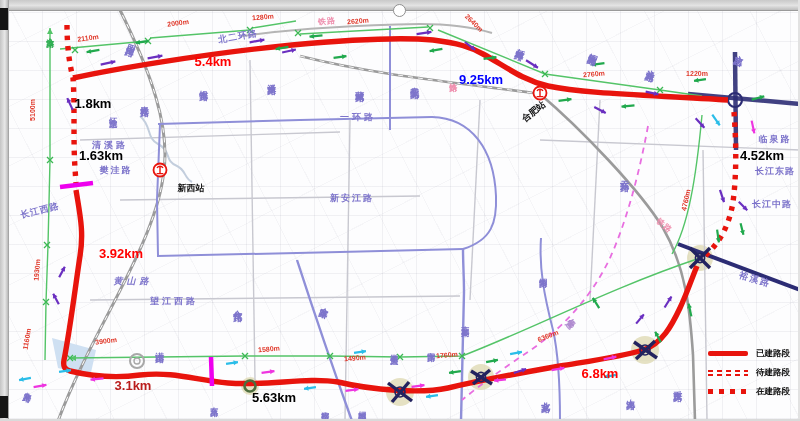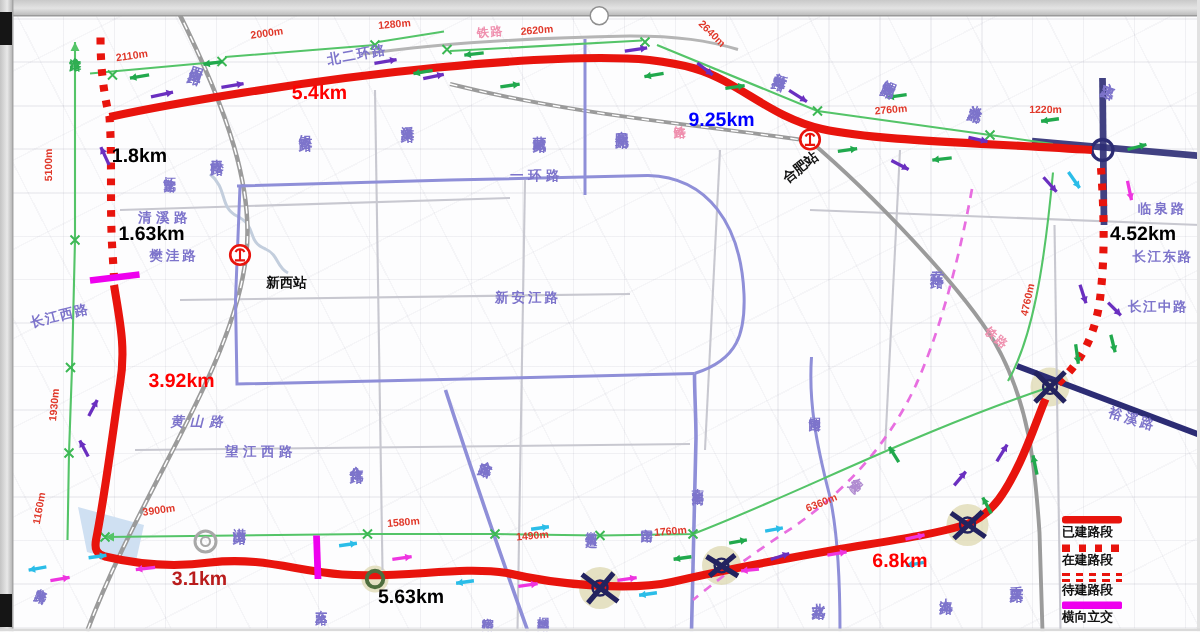--- a/index.html
+++ b/index.html
@@ -26,21 +26,21 @@
   #labels{position:absolute;left:0;top:0;width:800px;height:421px;z-index:20;}
   .lab{position:absolute;transform:translate(-50%,-50%);white-space:nowrap;line-height:1.04;}
   .lab.v{writing-mode:vertical-rl;text-orientation:upright;}
   .road{color:#7d74cb;font-size:9px;font-weight:bold;letter-spacing:1px;}
   .rail{color:#ef8fae;font-size:8px;font-weight:bold;letter-spacing:1px;}
   .meas{color:#e0382a;font-size:7px;font-weight:bold;}
   .km{font-size:13px;font-weight:bold;letter-spacing:0;}
   .station-name{color:#111;font-size:9px;font-weight:bold;}
   
   #legend{position:absolute;left:708px;top:344px;z-index:30;}
-  .lg-row{display:flex;align-items:flex-start;height:19px;flex-direction:column;}
+  .lg-row{display:flex;align-items:center;height:19px;}
   .lg-sw{width:40px;margin-right:8px;}
   .sw-solid{height:5px;background:#e8140d;border-radius:2px;}
   .sw-dot{height:5px;background:repeating-linear-gradient(90deg,#e8140d 0 5px,transparent 5px 11px);}
   .sw-ddash{height:6px;display:flex;flex-direction:column;justify-content:space-between;}
   .sw-ddash i{display:block;height:2px;background:repeating-linear-gradient(90deg,#e8140d 0 5px,transparent 5px 9px);}
   .sw-mag{height:5px;background:#ee00ee;border-radius:1px;}
   .lg-lb{font-size:8.5px;font-weight:bold;color:#111;}
 </style>
 </head>
 <body>
@@ -450,33 +450,29 @@
       <div class="lab station-name" style="left: 159px; top: 189px; transform: translate(-50%, -50%); margin-left: 32px;">新西站</div>
       <div class="lab station-name" style="left: 534px; top: 112px; transform: translate(-50%, -50%) rotate(-38deg);">合肥站</div>
     </div>
 
   <div id="legend">
     <div class="lg-row">
       <div class="lg-sw sw-solid"></div>
       <div class="lg-lb">已建路段</div>
     </div>
     <div class="lg-row">
-      <div class="lg-sw sw-dot"></div>
-      <div class="lg-lb">在建路段</div>
-    </div>
-    <div class="lg-row">
       <div class="lg-sw sw-ddash">
           <i></i>
           <i></i>
         </div>
       <div class="lg-lb">待建路段</div>
     </div>
     <div class="lg-row">
-      <div class="lg-sw sw-mag"></div>
-      <div class="lg-lb">横向立交</div>
+      <div class="lg-sw sw-dot"></div>
+      <div class="lg-lb">在建路段</div>
     </div>
   </div>
 
   <div class="topbar"></div>
   <div class="leftbar"></div>
   <div class="blk" style="top:8px;"></div>
   <div class="blk" style="top:396px;"></div>
   <div class="handle"></div>
   <div class="rightedge"></div>
   <div class="botedge"></div>

